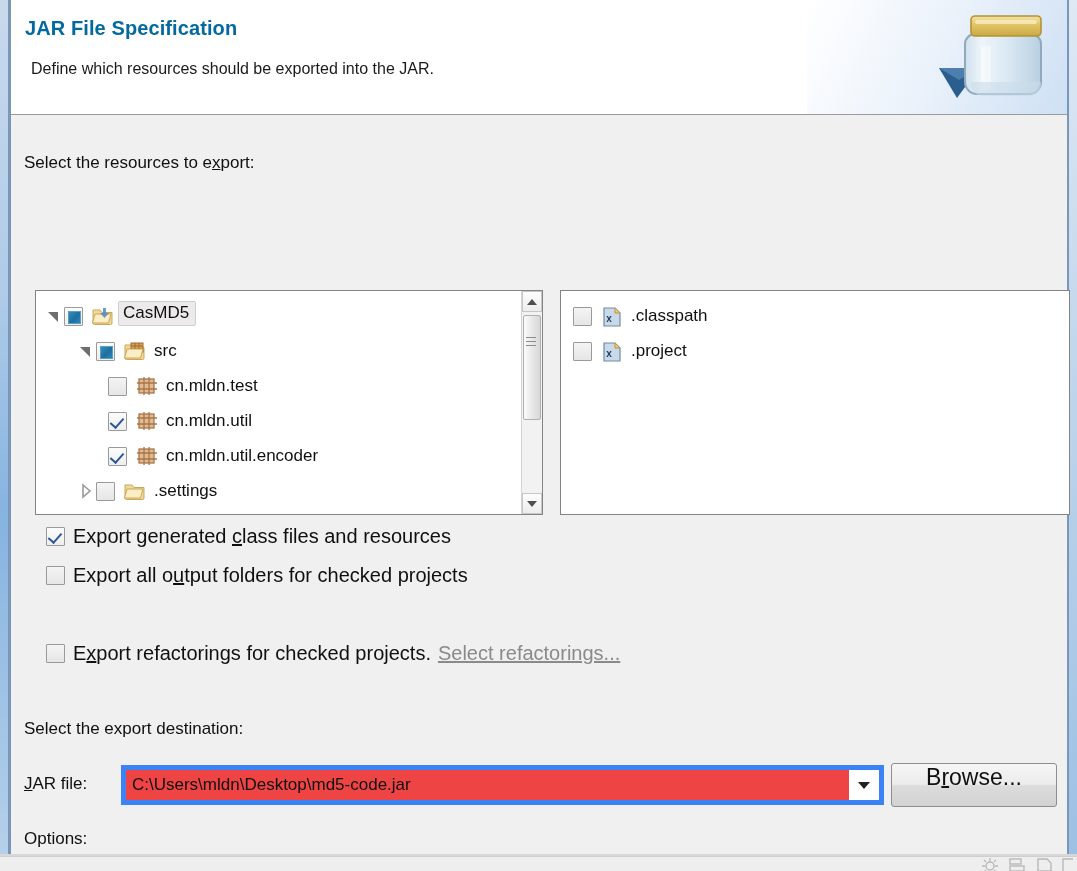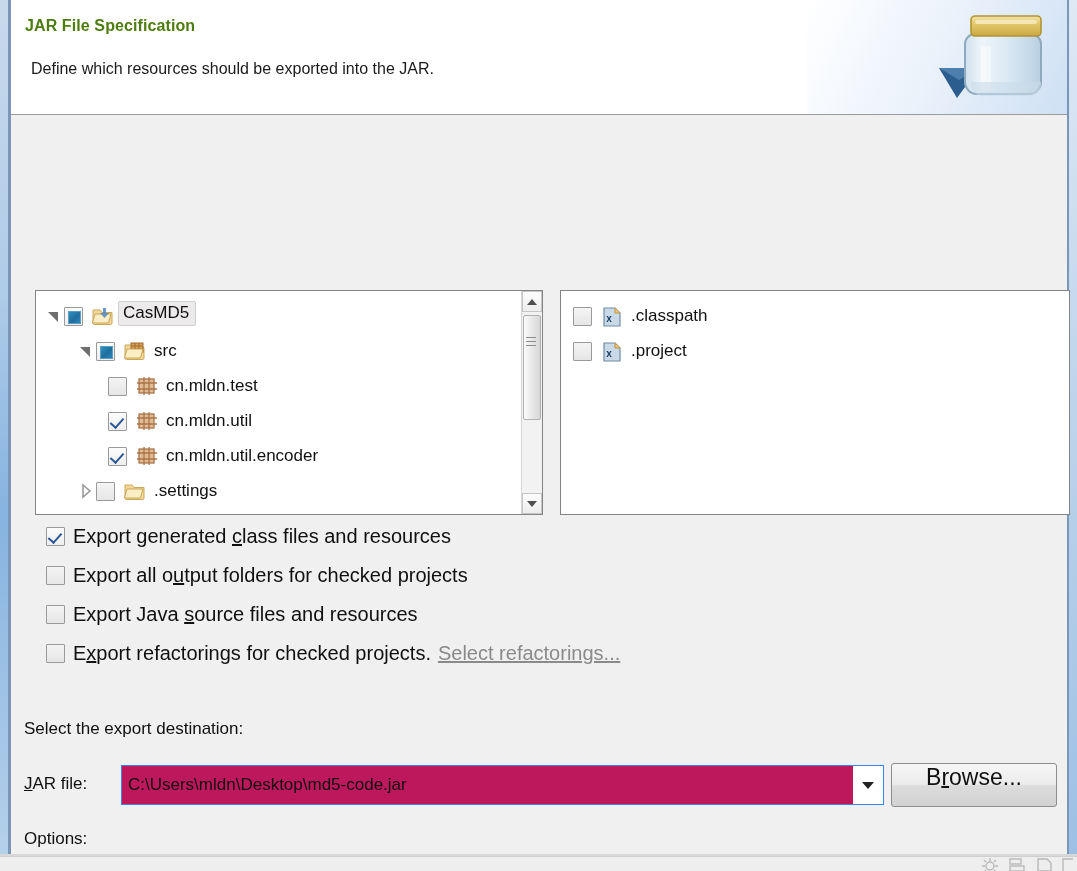--- a/index.html
+++ b/index.html
@@ -49,21 +49,21 @@
     background: #ffffff;
     border-bottom: 1px solid #9a9a9a;
     overflow: hidden;
   }
   .banner-sheen {
     position: absolute; right: 0; top: 0; width: 260px; height: 114px;
     background: linear-gradient(115deg, rgba(255,255,255,0) 0%, rgba(232,240,250,0.85) 48%, rgba(206,224,244,1) 100%);
   }
   .banner-title {
     position: absolute; left: 14px; top: 17px;
-    font-size: 16px; font-weight: bold; color: #4d7c0f;
+    font-size: 20px; font-weight: bold; color: #0369a1;
     letter-spacing: .1px;
   }
   .banner-sub {
     position: absolute; left: 20px; top: 60px;
     font-size: 16px; color: #1a1a1a;
   }
   .banner-icon {
     position: absolute; right: 22px; top: 6px; width: 110px; height: 104px;
   }
 
@@ -190,22 +190,22 @@
   .optrow .cb { margin-right: 8px; }
   .disabled-link {
     color: #8a8a8a;
     text-decoration: underline;
     margin-left: 7px;
   }
 
   
   .combo {
     position: absolute;
-    background: #be185d;
-    border: 1px solid #3b82f6;
+    background: #ef4444;
+    border: 5px solid #3b82f6;
     display: flex; align-items: center;
   }
   .combo-text {
     flex: 1;
     padding-left: 6px;
     font-size: 17px; color: #101010;
     white-space: nowrap; overflow: hidden;
   }
   .combo-arrow {
     width: 30px; height: 100%;
@@ -285,20 +285,21 @@
           <path d="M36 76 h70 v4 a12 12 0 0 1 -12 10 h-46 a12 12 0 0 1 -12 -10 z" fill="#c9dce9" opacity=".6"></path>
 
           <rect x="36" y="10" width="70" height="20" rx="4" fill="url(#jarLid)" stroke="#b39434" stroke-width="1.6"></rect>
           <rect x="40" y="14" width="62" height="4" rx="2" fill="#f7ecc4" opacity=".8"></rect>
         </svg>
       </div>
     </div>
 
     <div class="body">
 
+      <div class="lbl" style="left:13px; top:38px;"><span>Select the resources to e</span><span class="u">x</span><span>port:</span></div>
 
       <div class="panel" id="tree-panel">
         <div class="tree-rows">
 
           <div class="trow ind0">
             <span class="twist">
               <svg width="20" height="20" viewBox="0 0 20 20">
                   <path d="M4 6 L14 6 L14 16 Z" fill="#6e6e6e"></path>
                 </svg>
             </span>
@@ -422,24 +423,20 @@
       <div class="optrow" style="left:35px; top:410px;">
         <span class="cb checked"></span>
         <span><span>Export generated </span><span class="u">c</span><span>lass files and resources</span></span>
       </div>
 
       <div class="optrow" style="left:35px; top:449px;justify-content:flex-end;">
         <span class="cb empty-gray"></span>
         <span><span>Export all o</span><span class="u">u</span><span>tput folders for checked projects</span></span>
       </div>
 
-      <div class="optrow" style="left:35px; top:488px;">
-        <span class="cb empty-gray"></span>
-        <span><span>Export Java </span><span class="u">s</span><span>ource files and resources</span></span>
-      </div>
 
       <div class="optrow" style="left:35px; top:527px;">
         <span class="cb empty-gray"></span>
         <span><span>E</span><span class="u">x</span><span>port refactorings for checked projects.</span></span>
         <span class="disabled-link">Select refactorings...</span>
       </div>
 
       <div class="lbl" style="left:13px; top:604px;">Select the export destination:</div>
 
       <div class="lbl" style="left:13px; top:659px;"><span class="u">J</span><span>AR file:</span></div>

